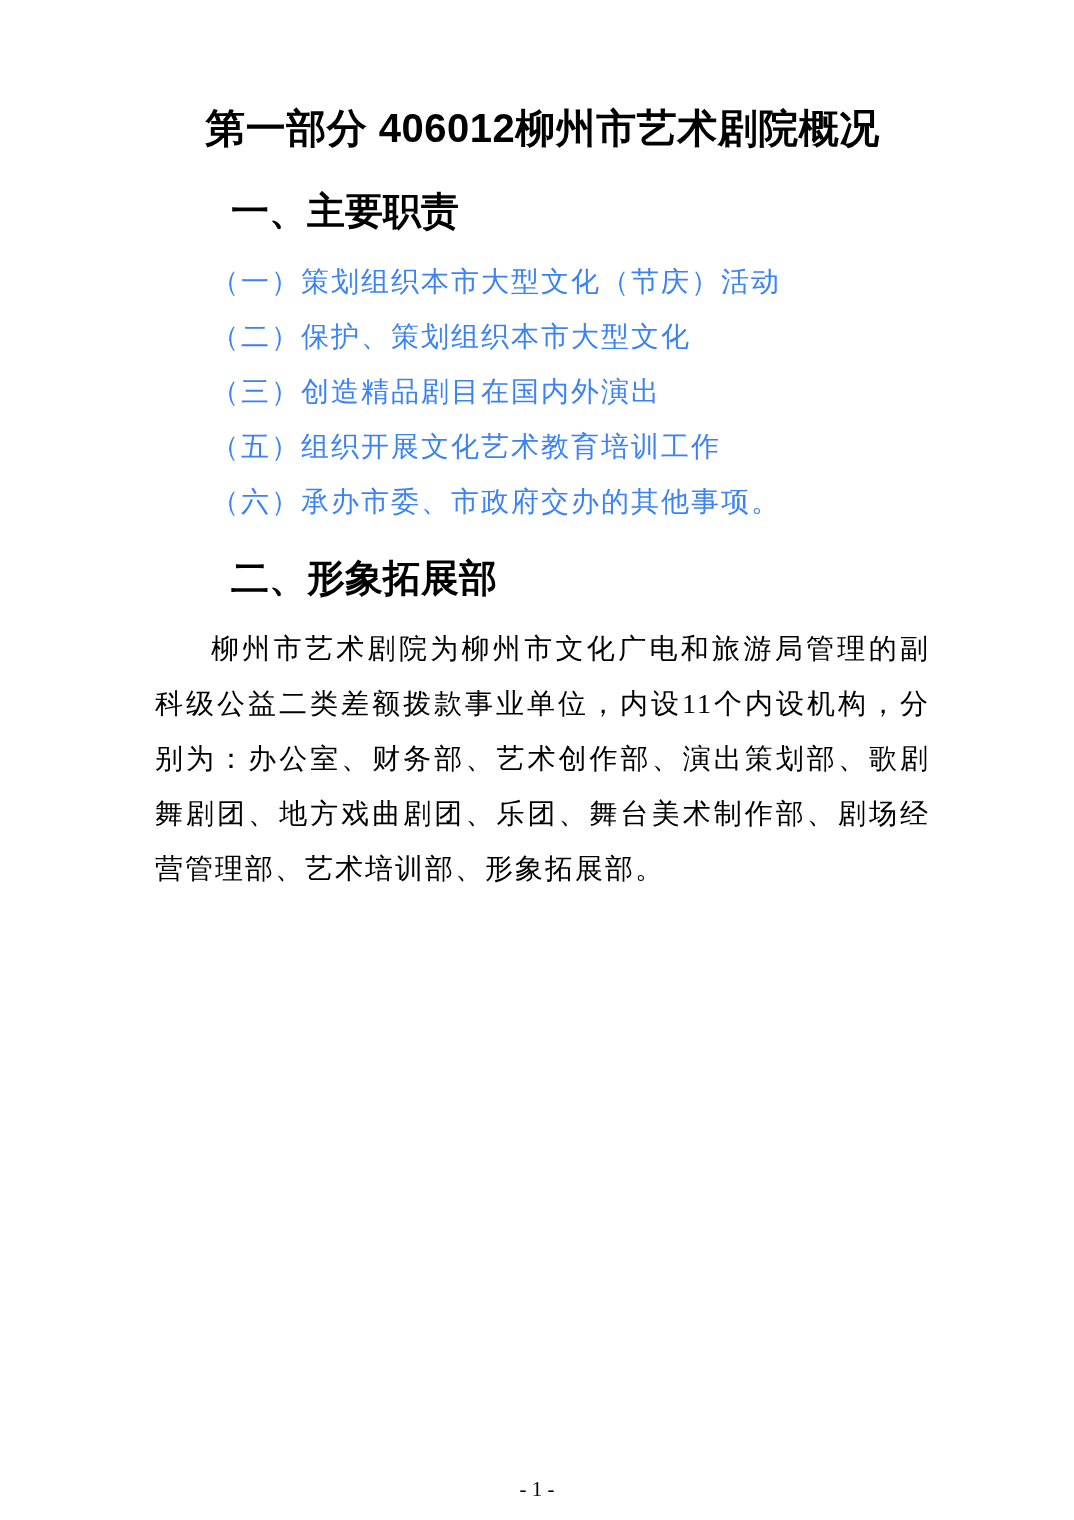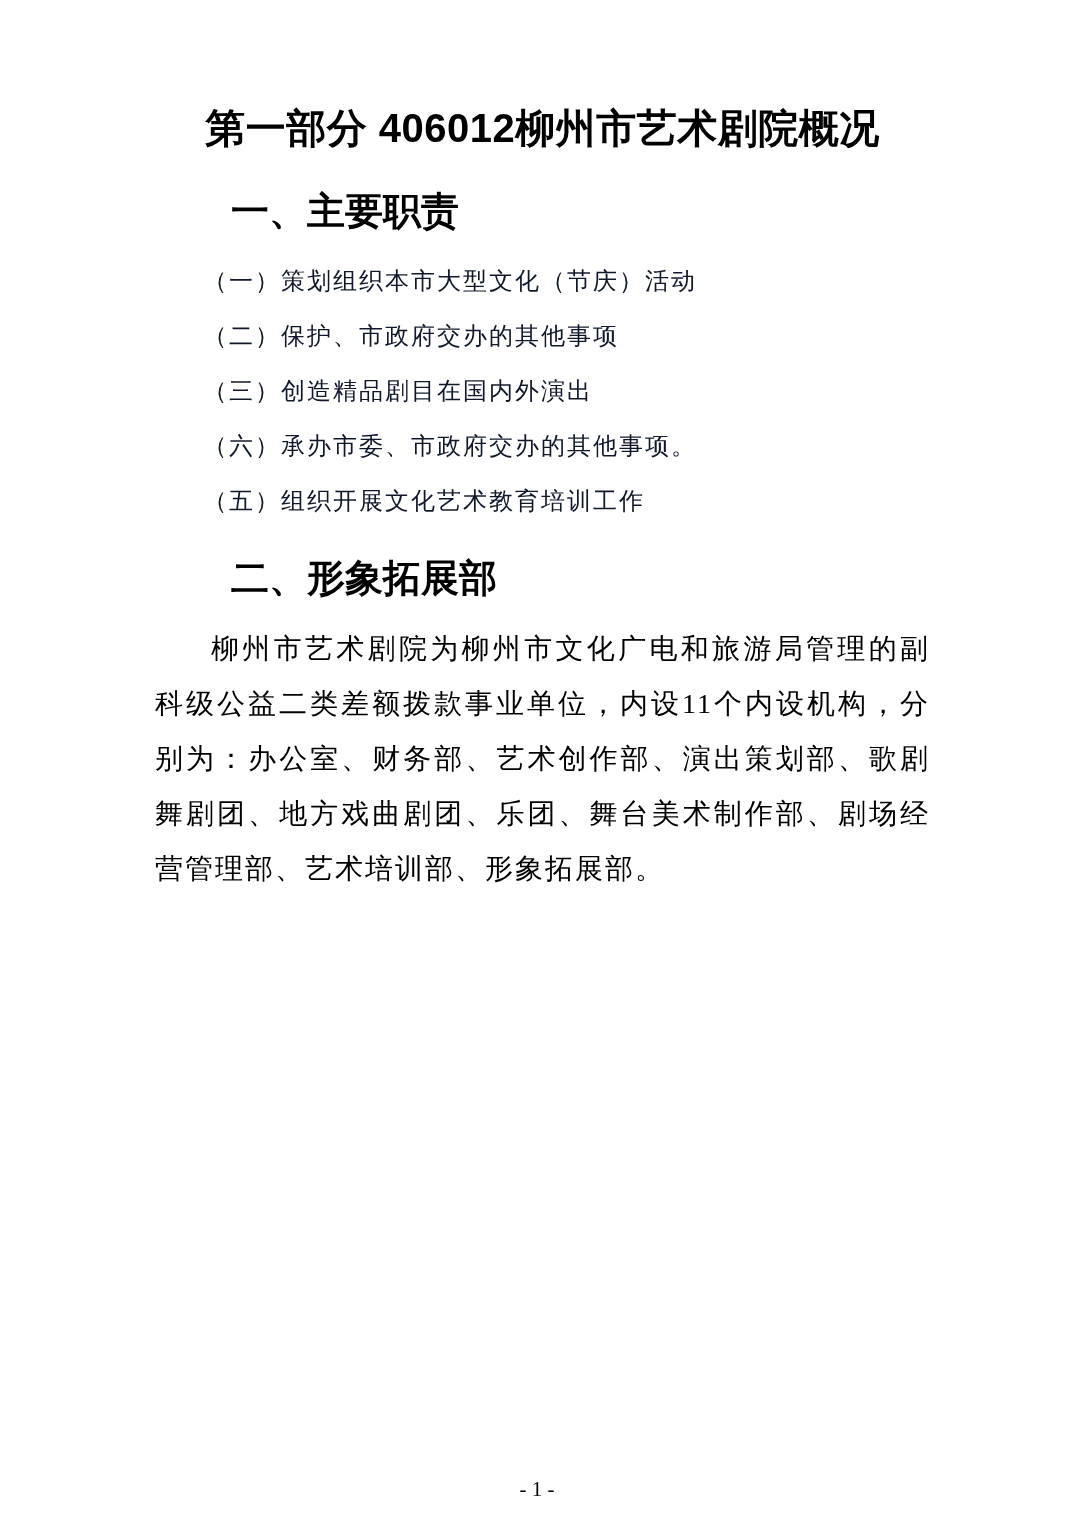--- a/index.html
+++ b/index.html
@@ -33,25 +33,25 @@
     margin: 28px 0 22px 0;
     font-family: "Liberation Sans", sans-serif;
     font-weight: bold;
     font-size: 38px;
     line-height: 42px;
     text-indent: 2em;
     color: #000000;
   }
   .duty-item {
     margin: 0;
-    font-size: 24px;
+    font-size: 28px;
     line-height: 55px;
     text-indent: 2em;
     letter-spacing: 2px;
-    color: #0f172a;
+    color: #3b82f6;
   }
   .body-paragraph {
     margin: 0;
     font-size: 28px;
     line-height: 55px;
     text-indent: 2em;
     text-align: justify;
     text-justify: inter-character;
     letter-spacing: 2px;
     color: #000000;
@@ -73,24 +73,24 @@
 <body>
 
 <div class="page">
   <div class="content">
 
     <h1 class="doc-title">第一部分 406012柳州市艺术剧院概况</h1>
 
     <h2 class="section-heading">一、主要职责</h2>
 
     <p class="duty-item">（一）策划组织本市大型文化（节庆）活动</p>
-    <p class="duty-item">（二）保护、市政府交办的其他事项</p>
+    <p class="duty-item">（二）保护、策划组织本市大型文化</p>
     <p class="duty-item">（三）创造精品剧目在国内外演出</p>
+    <p class="duty-item">（五）组织开展文化艺术教育培训工作</p>
     <p class="duty-item">（六）承办市委、市政府交办的其他事项。</p>
-    <p class="duty-item">（五）组织开展文化艺术教育培训工作</p>
 
     <h2 class="section-heading">二、形象拓展部</h2>
 
     <p class="body-paragraph">柳州市艺术剧院为柳州市文化广电和旅游局管理的副科级公益二类差额拨款事业单位，内设11个内设机构，分别为：办公室、财务部、艺术创作部、演出策划部、歌剧舞剧团、地方戏曲剧团、乐团、舞台美术制作部、剧场经营管理部、艺术培训部、形象拓展部。</p>
 
   </div>
 
   <div class="page-footer">- 1 -</div>
 </div>
 

